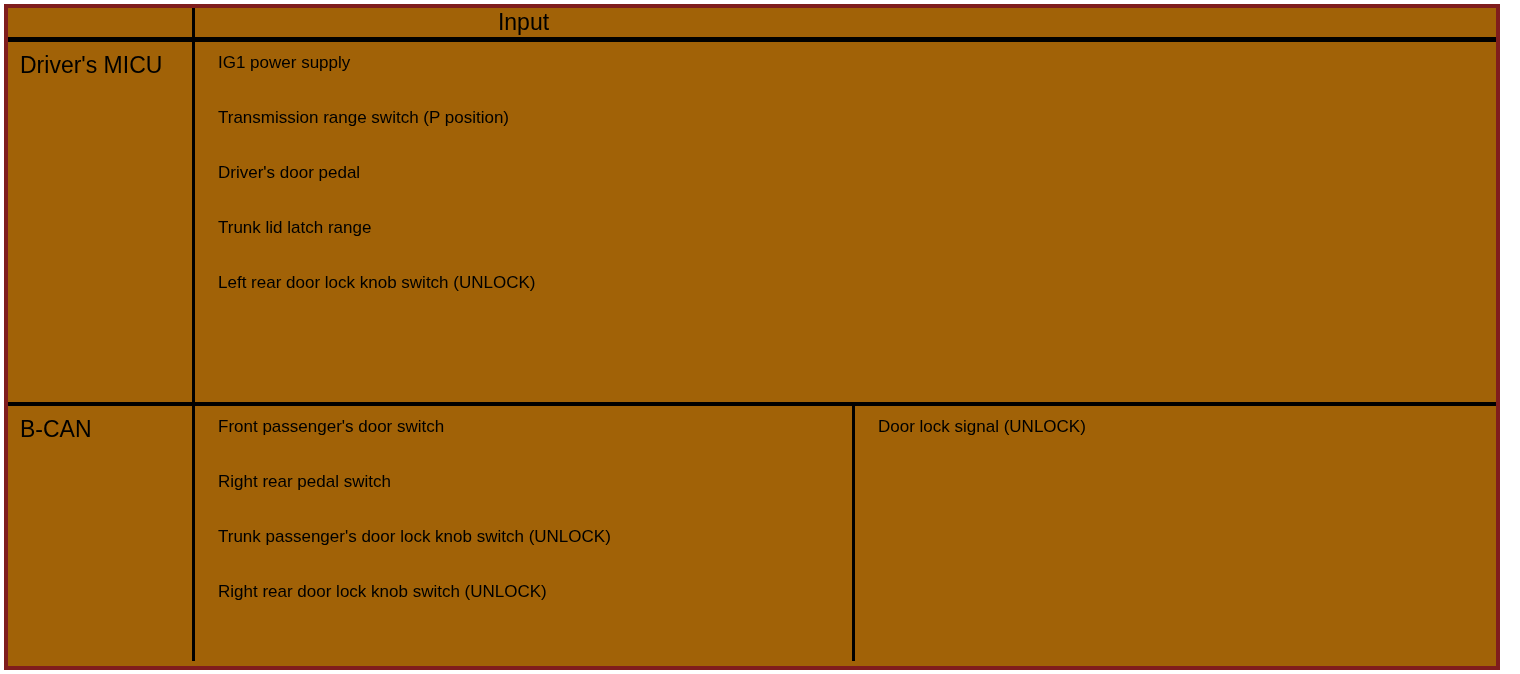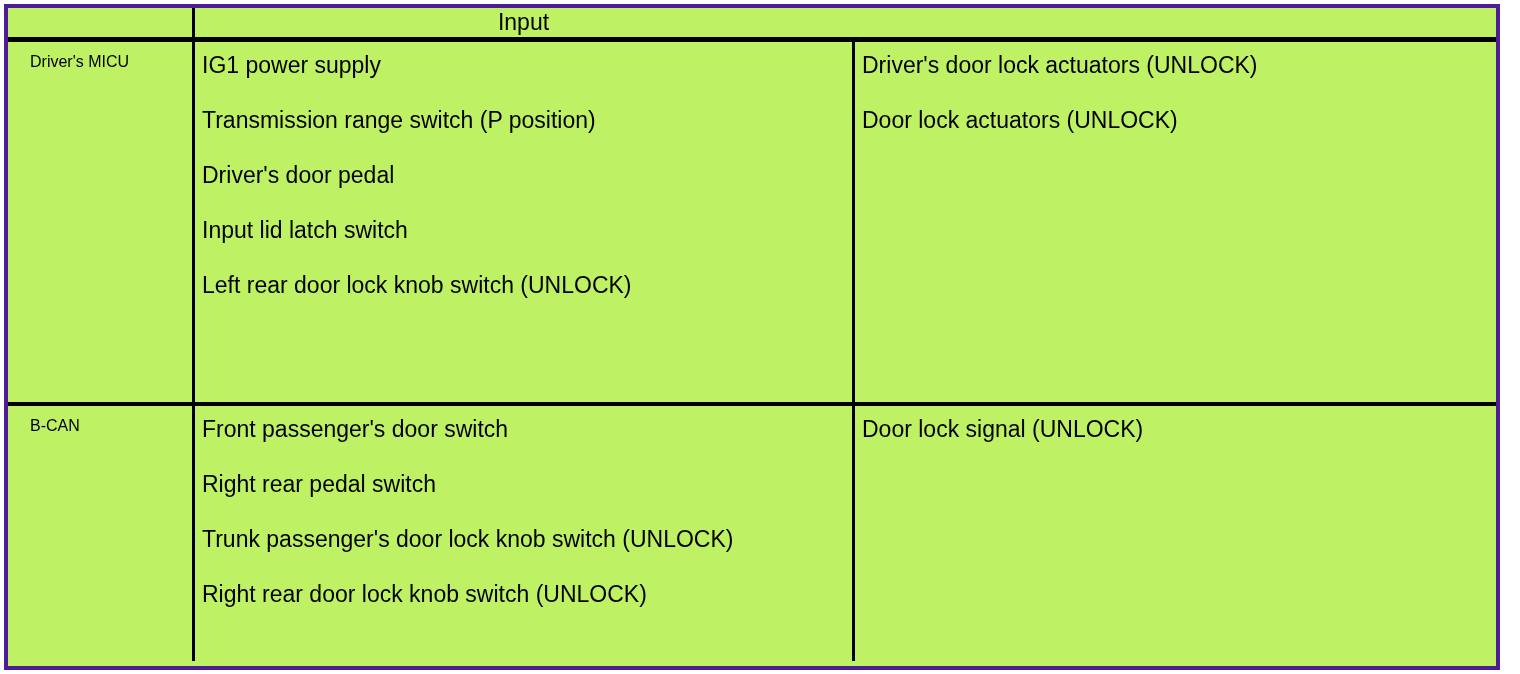--- a/index.html
+++ b/index.html
@@ -23,23 +23,23 @@
   }
 
   
   .spec-table {
     position: absolute;
     left: 4px;
     top: 4px;
     width: 1496px;   
     height: 666px;
     box-sizing: border-box;
-    border: 4px solid #4c1d95;
+    border: 4px solid #7f1d1d;
     border-collapse: collapse;
-    background: #bef264;
+    background: #a16207;
   }
 
   
   .col-unit   { width: 184px; }
   .col-input  { width: 660px; }
   .col-output { width: 644px; }
 
   .row {
     display: flex;
     box-sizing: border-box;
@@ -72,42 +72,43 @@
   .header-blank { }
 
   
   .body-row {
     position: relative;
   }
   .row-micu { height: 364px; border-bottom: 4px solid #000000; }
   .row-bcan { height: 255px; }
 
   .unit-cell {
-    font-size: 16px;
+    font-size: 23px;
     line-height: 1;
     padding-top: 12px;
-    padding-left: 22px;
+    padding-left: 12px;
     border-radius: 15px;
   }
 
   .list-cell {
     padding-top: 12px;
     padding-left: 7px;
   }
 
   .list-cell ul {
     margin: 0;
     padding: 0;
     list-style: none;
   }
   .list-cell li {
-    font-size: 23px;
+    font-size: 17px;
     line-height: 1;
     height: 55px;
     white-space: nowrap;
+    margin-left: 16px;
   }
 </style>
 </head>
 <body>
 
 <div class="page">
 
   <div class="spec-table">
 
     <div class="row header-row">
@@ -117,31 +118,25 @@
 
     <div class="row body-row row-micu">
 
       <div class="cell col-unit unit-cell">Driver's MICU</div>
 
       <div class="cell col-input list-cell v-rule-left">
         <ul>
           <li>IG1 power supply</li>
           <li>Transmission range switch (P position)</li>
           <li>Driver's door pedal</li>
-          <li>Input lid latch switch</li>
+          <li>Trunk lid latch range</li>
           <li>Left rear door lock knob switch (UNLOCK)</li>
         </ul>
       </div>
 
-      <div class="cell col-output list-cell v-rule-left">
-        <ul>
-          <li>Driver's door lock actuators (UNLOCK)</li>
-          <li>Door lock actuators (UNLOCK)</li>
-        </ul>
-      </div>
     </div>
 
     <div class="row body-row row-bcan">
 
       <div class="cell col-unit unit-cell">B-CAN</div>
 
       <div class="cell col-input list-cell v-rule-left">
         <ul>
           <li>Front passenger's door switch</li>
           <li>Right rear pedal switch</li>

